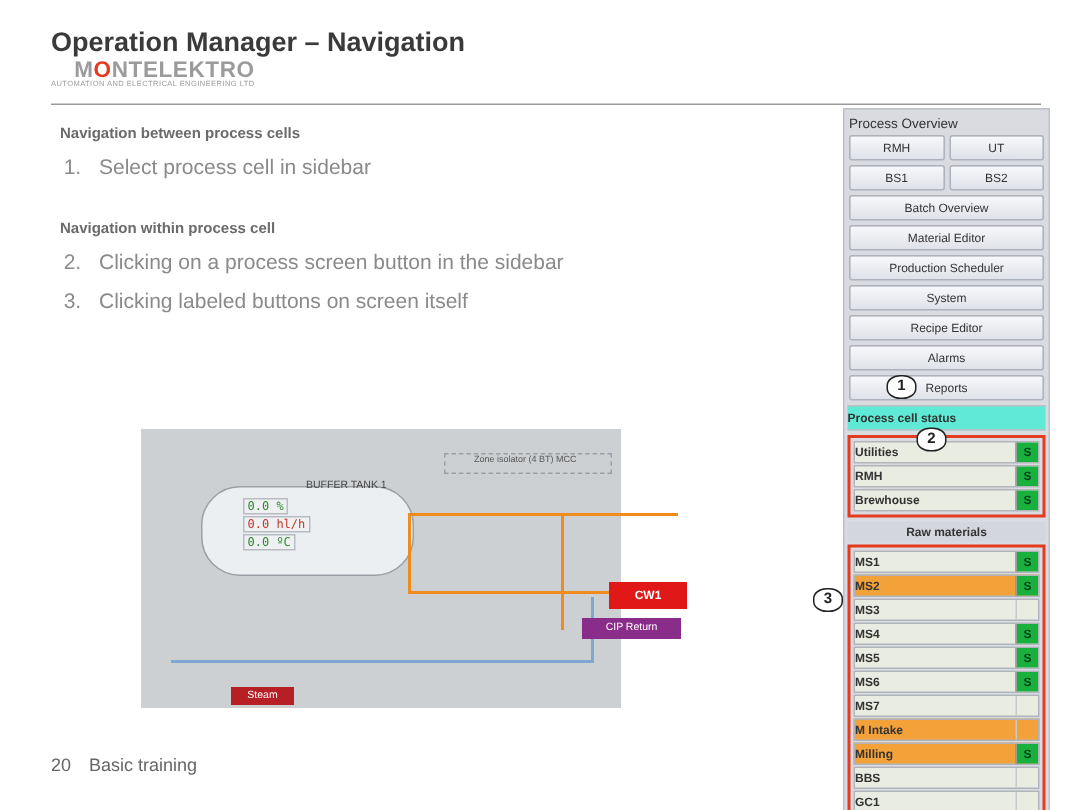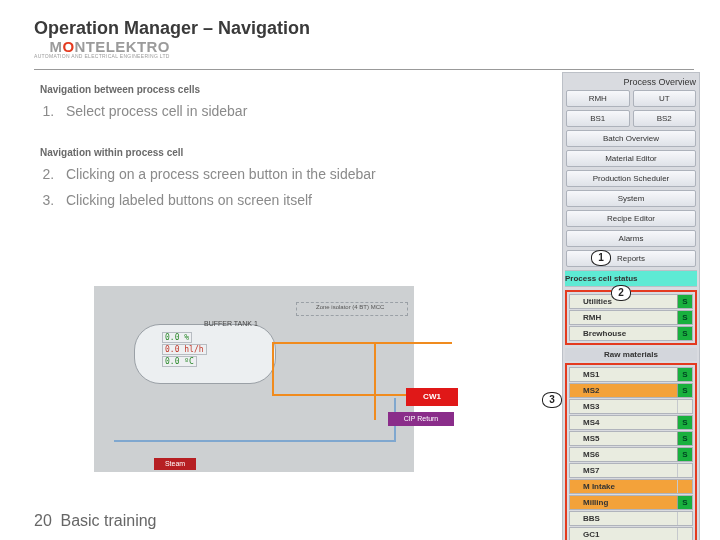--- a/index.html
+++ b/index.html
@@ -71,41 +71,41 @@
     font-size:10px;font-weight:700;color:#222;text-align:center;line-height:14px;z-index:20;
   }
   .m1{left:591px;top:186px}
   .m2{left:611px;top:221px}
   .m3{left:542px;top:328px}
   
   .sidebar{
     position:absolute;right:20px;top:8px;width:130px;
     background:var(--sidebarBg);border:1px solid #bcc0c7;padding:3px;
   }
-  .sbTitle{font-size:9px;text-align:right;color:#333;margin:1px 0 3px}
+  .sbTitle{font-size:9px;text-align:left;color:#333;margin:1px 0 3px}
   .sbRow{display:flex;gap:3px;margin-bottom:3px}
   .sbBtn{
     flex:1;background:linear-gradient(#f7f8fb,#dfe2e8);
     border:1px solid #adb2bb;font-size:8px;color:#333;text-align:center;
     padding:3px 0;border-radius:2px;
   }
   .sbWide{display:block}
   .sectHdr{font-size:8px;text-align:left;color:#333;background:#5eead4;margin:3px -1px 3px;padding:3px 0;font-weight:700;border-top:1px solid #bcc0c7;border-bottom:1px solid #bcc0c7}
   .pcGroup{border:2px solid var(--accent);margin:0 -1px 3px;padding:1px 2px}
   .pcRow{
     display:flex;align-items:stretch;margin:1px 0;
     border:1px solid #b0b4bc;background:#e9ece0;height:13px;
   }
-  .pcRow .nm{flex:1;font-size:8px;font-weight:700;color:#333;padding-left:13px;line-height:13px}
+  .pcRow .nm{flex:1;font-size:8px;font-weight:700;color:#333;padding-left:0;line-height:13px}
   .pcRow .st{width:14px;text-align:center;font-size:8px;font-weight:700;background:#19b03e;color:#042;line-height:13px;border-left:1px solid #98a09a}
   .pcRow.noS .st{background:transparent;color:transparent;border-left:1px solid #c6c9cd}
   .pcRow.sel{background:#f3a23a}
   .rawHdr{font-size:8px;text-align:center;color:#333;background:#d3d6dc;margin:0 -1px 2px;padding:2px 0;font-weight:700}
   .footer{
-    position:absolute;left:34px;bottom:10px;font-size:16px;color:#666;
+    position:absolute;left:34px;bottom:23px;font-size:12px;color:#666;
   }
   .footer .pg{display:inline-block;width:22px}
 </style>
 </head>
 <body>
 
 <div class="header">
   <div class="title">Operation Manager – Navigation</div>
   <div class="logo">
     <div class="brand">

